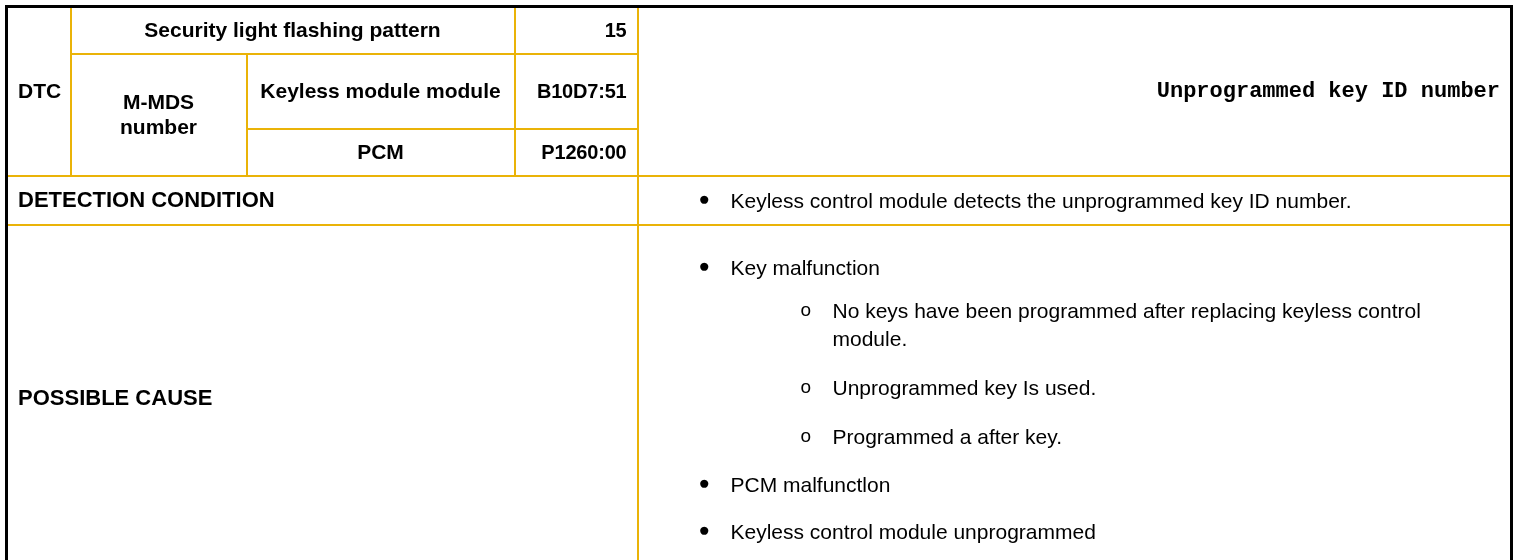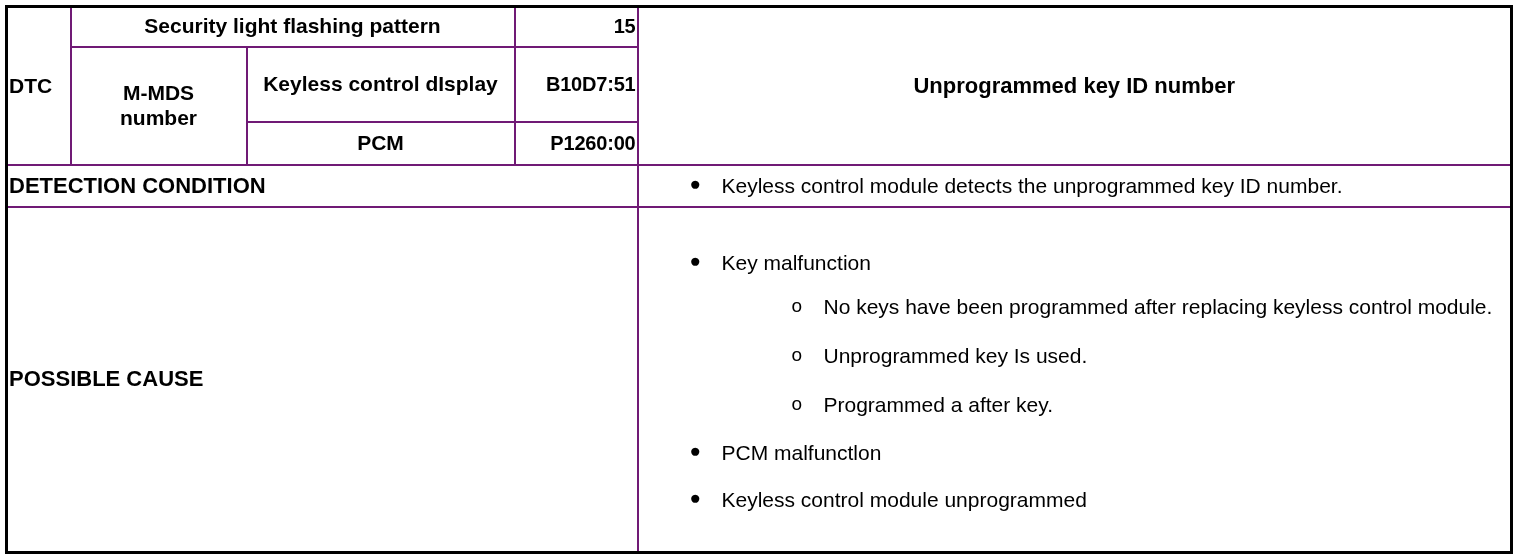--- a/index.html
+++ b/index.html
@@ -28,22 +28,22 @@
     left: 5px;
     top: 5px;
     width: 1505px;
     height: 546px;
     border-collapse: collapse;
     table-layout: fixed;
     box-sizing: border-box;
     border: 3px solid #000000;
   }
   .dtc-table td {
-    border: 2px solid #701a75;
-    padding: 1px;
+    border: 2px solid #eab308;
+    padding: 10px;
     vertical-align: middle;
     box-sizing: border-box;
   }
 
   
   .c-dtc     { width: 64px;  }
   .c-mmds    { width: 176px; }
   .c-item    { width: 268px; }
   .c-value   { width: 123px; }
   .c-desc    { width: 874px; }
@@ -64,24 +64,25 @@
     margin-left: 44px;
   }
   .cell-value {
     text-align: right;
     font-weight: bold;
     font-size: 20px;
     letter-spacing: -0.2px;
     padding: 4px 2px;
   }
   .cell-desc-title {
-    text-align: center;
+    text-align: right;
     font-weight: bold;
     font-size: 22px;
     padding: 4px 10px;
+    font-family: Liberation Mono, monospace;
   }
 
   .row-sec   { height: 40px; }
   .row-kcm   { height: 75px; }
   .row-pcm   { height: 43px; }
   .row-det   { height: 42px; }
   .row-cause { height: 346px; }
 
   .label-cell {
     font-weight: bold;
@@ -166,21 +167,21 @@
         <td class="cell-center" colspan="2">Security light flashing pattern</td>
         <td class="cell-value">15</td>
         <td class="cell-desc-title" rowspan="3">Unprogrammed key ID number</td>
       </tr>
 
       <tr class="row-kcm">
         <td class="cell-center" rowspan="2">
           <span>M-MDS</span><br>
           <span>number</span>
         </td>
-        <td class="cell-center">Keyless control dIsplay</td>
+        <td class="cell-center">Keyless module module</td>
         <td class="cell-value">B10D7:51</td>
       </tr>
 
       <tr class="row-pcm">
         <td class="cell-center">PCM</td>
         <td class="cell-value">P1260:00</td>
       </tr>
 
       <tr class="row-det">
         <td class="label-cell" colspan="4">DETECTION CONDITION</td>

